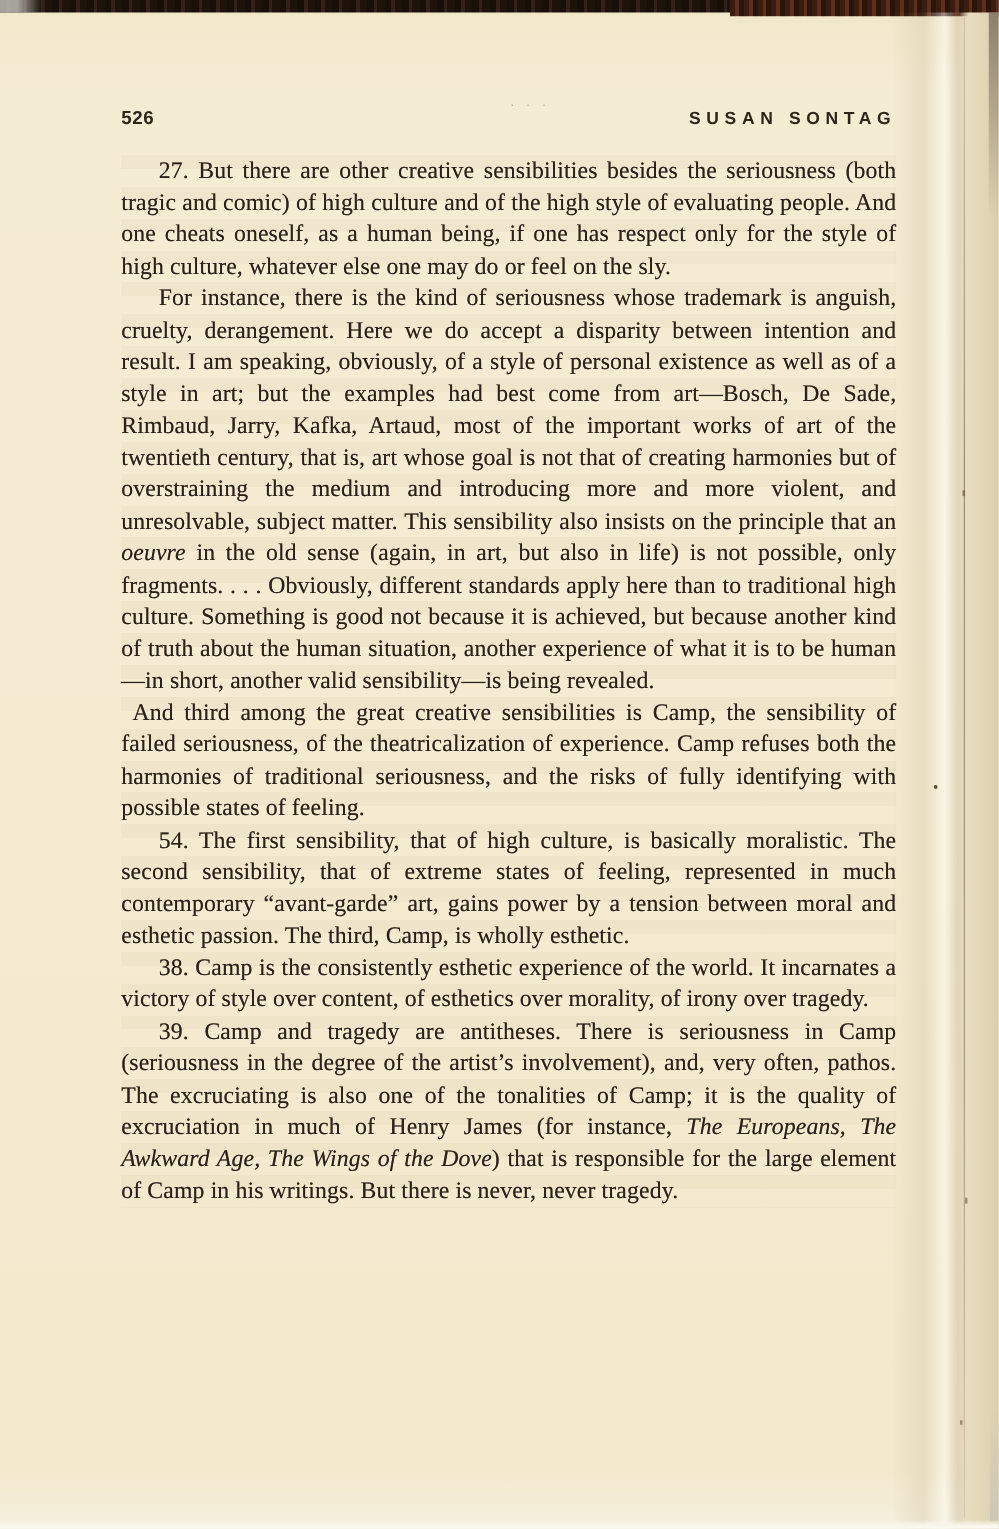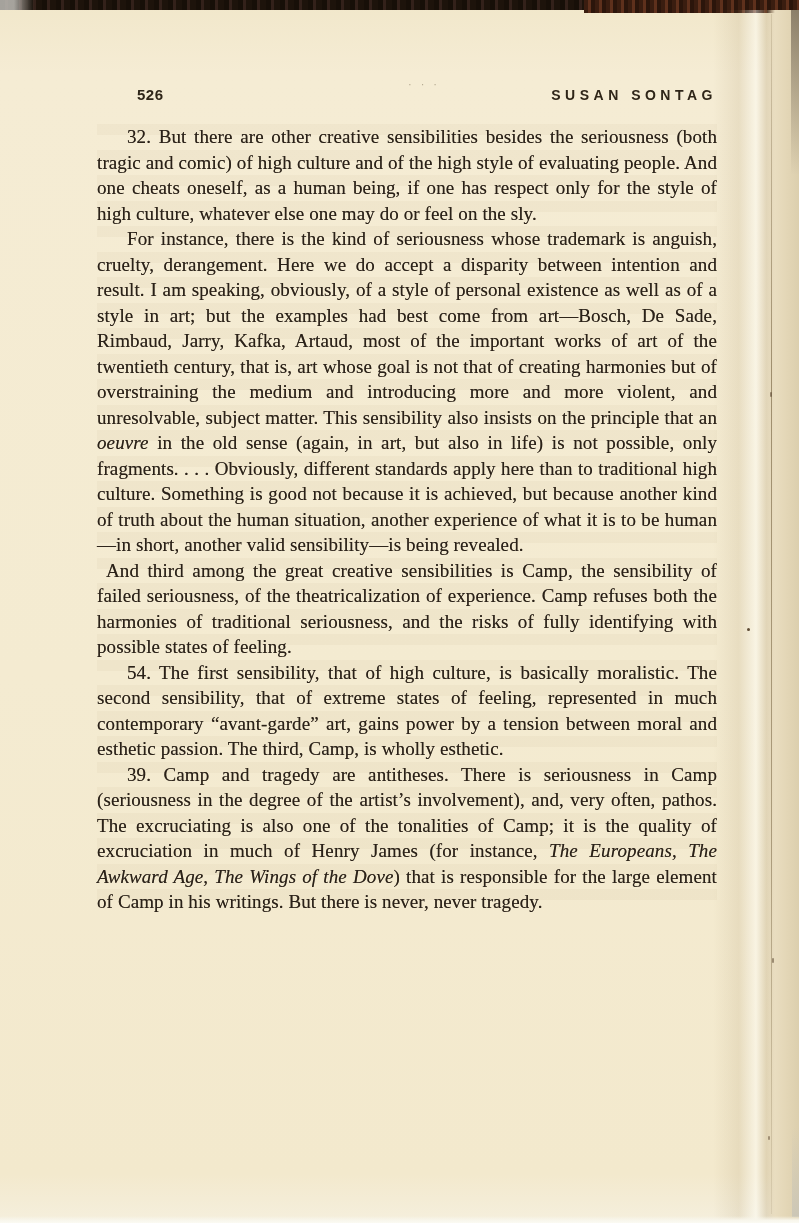--- a/index.html
+++ b/index.html
@@ -66,21 +66,20 @@
     font-size:11px;letter-spacing:9px;color:rgba(125,112,88,.55);
   }
   
   .page-inner{
     position:absolute;left:97px;top:86px;width:620px;
   }
   .running-header{
     display:flex;justify-content:space-between;align-items:baseline;
     font-family:"Liberation Sans",sans-serif;
     color:#2e2518;
-    margin-left:40px;
   }
   .pagenum{font-size:15px;font-weight:700;letter-spacing:.5px;}
   .runhead{font-size:14px;font-weight:700;letter-spacing:4.5px;text-align:center;}
   .textblock{
     position:relative;
     margin-top:21px;
     font-size:19px;line-height:25.5px;
     text-align:justify;
     color:#2a2118;
     letter-spacing:.1px;
@@ -118,21 +117,22 @@
   <div class="artifact-dots">···</div>
 
   <div class="page-inner">
     <header class="running-header">
       <span class="pagenum">526</span>
       <span class="runhead">SUSAN SONTAG</span>
     </header>
 
     <main class="textblock">
       <div class="ghost"></div>
-      <p class="para"><span>32. But there are other creative sensibilities besides the seriousness (both tragic and comic) of high culture and of the high style of evaluating people. And one cheats oneself, as a human being, if one has respect only for the style of high culture, whatever else one may do or feel on the sly.</span></p>
+      <p class="para"><span>27. But there are other creative sensibilities besides the seriousness (both tragic and comic) of high culture and of the high style of evaluating people. And one cheats oneself, as a human being, if one has respect only for the style of high culture, whatever else one may do or feel on the sly.</span></p>
       <p class="para"><span>For instance, there is the kind of seriousness whose trademark is anguish, cruelty, derangement. Here we do accept a disparity between intention and result. I am speaking, obviously, of a style of personal existence as well as of a style in art; but the examples had best come from art—Bosch, De Sade, Rimbaud, Jarry, Kafka, Artaud, most of the important works of art of the twentieth century, that is, art whose goal is not that of creating harmonies but of overstraining the medium and introducing more and more violent, and unresolvable, subject matter. This sensibility also insists on the principle that an </span><i>oeuvre</i><span> in the old sense (again, in art, but also in life) is not possible, only fragments.&nbsp;.&nbsp;.&nbsp;. Obviously, different standards apply here than to traditional high culture. Something is good not because it is achieved, but because another kind of truth about the human situation, another experience of what it is to be human—in short, another valid sensibility—is being revealed.</span></p>
       <p class="para indent-small"><span>And third among the great creative sensibilities is Camp, the sensibility of failed seriousness, of the theatricalization of experience. Camp refuses both the harmonies of traditional seriousness, and the risks of fully identifying with possible states of feeling.</span></p>
       <p class="para"><span>54. The first sensibility, that of high culture, is basically moralistic. The second sensibility, that of extreme states of feeling, represented in much contemporary “avant-garde” art, gains power by a tension between moral and esthetic passion. The third, Camp, is wholly esthetic.</span></p>
+      <p class="para"><span>38. Camp is the consistently esthetic experience of the world. It incarnates a victory of style over content, of esthetics over morality, of irony over tragedy.</span></p>
       <p class="para"><span>39. Camp and tragedy are antitheses. There is seriousness in Camp (seriousness in the degree of the artist’s involvement), and, very often, pathos. The excruciating is also one of the tonalities of Camp; it is the quality of excruciation in much of Henry James (for instance, </span><i>The Europeans, The Awkward Age, The Wings of the Dove</i><span>) that is responsible for the large element of Camp in his writings. But there is never, never tragedy.</span></p>
     </main>
   </div>
 
 </div>
 
 </body></html>

